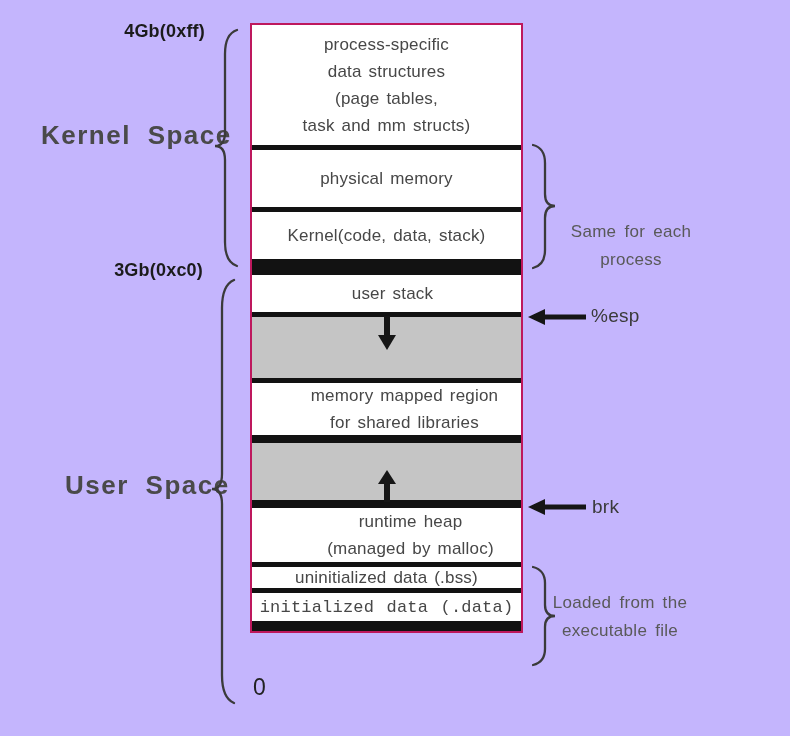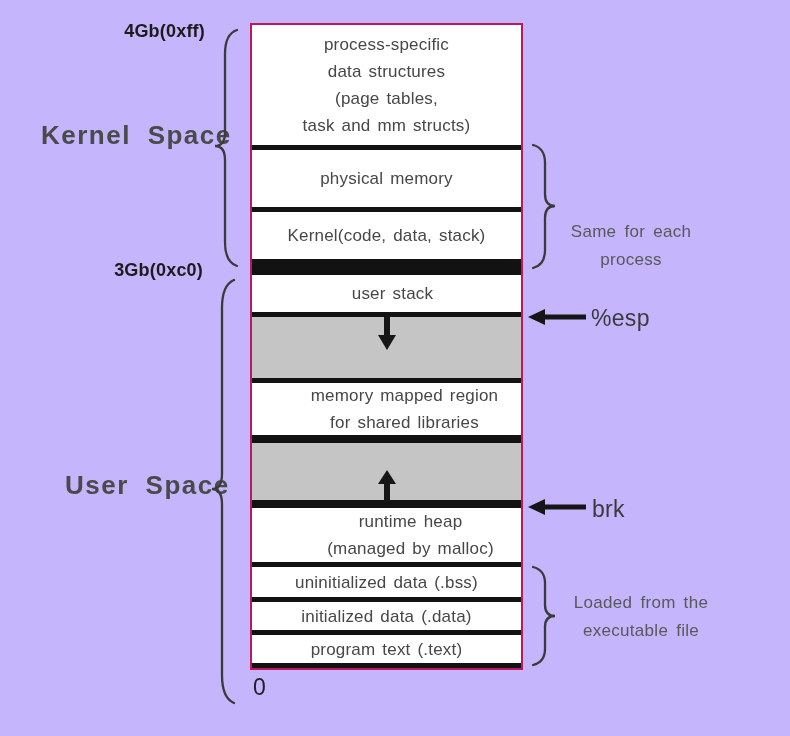--- a/index.html
+++ b/index.html
@@ -33,33 +33,33 @@
     position:relative;display:flex;align-items:center;justify-content:center;
     text-align:center;font-size:17px;line-height:27px;color:#474747;
     letter-spacing:0.2px;word-spacing:2px;white-space:pre-line;background:#ffffff;
   }
   .gray{background:#c5c5c5;}
   .d5{height:5px;background:#121212;}
   .d8{height:8px;background:#121212;}
   .d16{height:16px;background:#121212;}
   .s1{height:120px;}.s2{height:57px;}.s3{height:47px;}.s4{height:37px;padding-left:12px;}
   .s5{height:61px;}.s6{height:52px;padding-left:36px;}.s7{height:57px;}.s8{height:54px;padding-left:48px;}
-  .s9{height:30px;border-radius:8px;}.s10{height:28px;}.s11{height:28px;}.s12{height:28px;}
+  .s9{height:21px;border-radius:8px;}.s10{height:28px;font-family:Liberation Mono, monospace;}.s11{height:28px;}.s12{height:28px;}
   .grow-icon{position:absolute;left:50%;transform:translateX(-50%);}
   .grow-down{top:-1px;}
   .grow-up{bottom:-2px;}
   
   .annot{
     position:absolute;font-size:17px;line-height:28px;color:#595959;
     text-align:center;white-space:pre-line;letter-spacing:0.3px;word-spacing:3px;
   }
   .annot-same{left:551px;top:176px;width:160px;margin-top:42px;}
-  .annot-loaded{left:551px;top:589px;width:180px;}
+  .annot-loaded{left:530px;top:589px;width:180px;}
   .ptr-label{
-    position:absolute;font-size:23px;color:#3a3a3a;letter-spacing:0.3px;
+    position:absolute;font-size:19px;color:#3a3a3a;letter-spacing:0.3px;
   }
   .ptr-esp{left:591px;top:305px;}
   .ptr-brk{left:592px;top:496px;}
   .ptr-arrow{position:absolute;}
   .arrow-esp{left:528px;top:308px;}
   .arrow-brk{left:528px;top:498px;}
 </style>
 </head>
 <body>
 
@@ -114,21 +114,20 @@
       </svg>
     </div>
     <div class="d8"></div>
     <div class="sec s8">runtime heap
 (managed by malloc)</div>
     <div class="d5"></div>
     <div class="sec s9">uninitialized data (.bss)</div>
     <div class="d5"></div>
     <div class="sec s10">initialized data (.data)</div>
     <div class="d5"></div>
-    <div class="sec s11">program text (.text)</div>
     <div class="d5"></div>
   </div>
 
   <svg class="ptr-arrow arrow-esp" width="58" height="18" viewBox="0 0 58 18">
     <path d="M0,9 L17,1 L17,6.5 L58,6.5 L58,11.5 L17,11.5 L17,17 Z" fill="#161616"></path>
   </svg>
   <div class="ptr-label ptr-esp">%esp</div>
 
   <svg class="ptr-arrow arrow-brk" width="58" height="18" viewBox="0 0 58 18">
     <path d="M0,9 L17,1 L17,6.5 L58,6.5 L58,11.5 L17,11.5 L17,17 Z" fill="#161616"></path>

